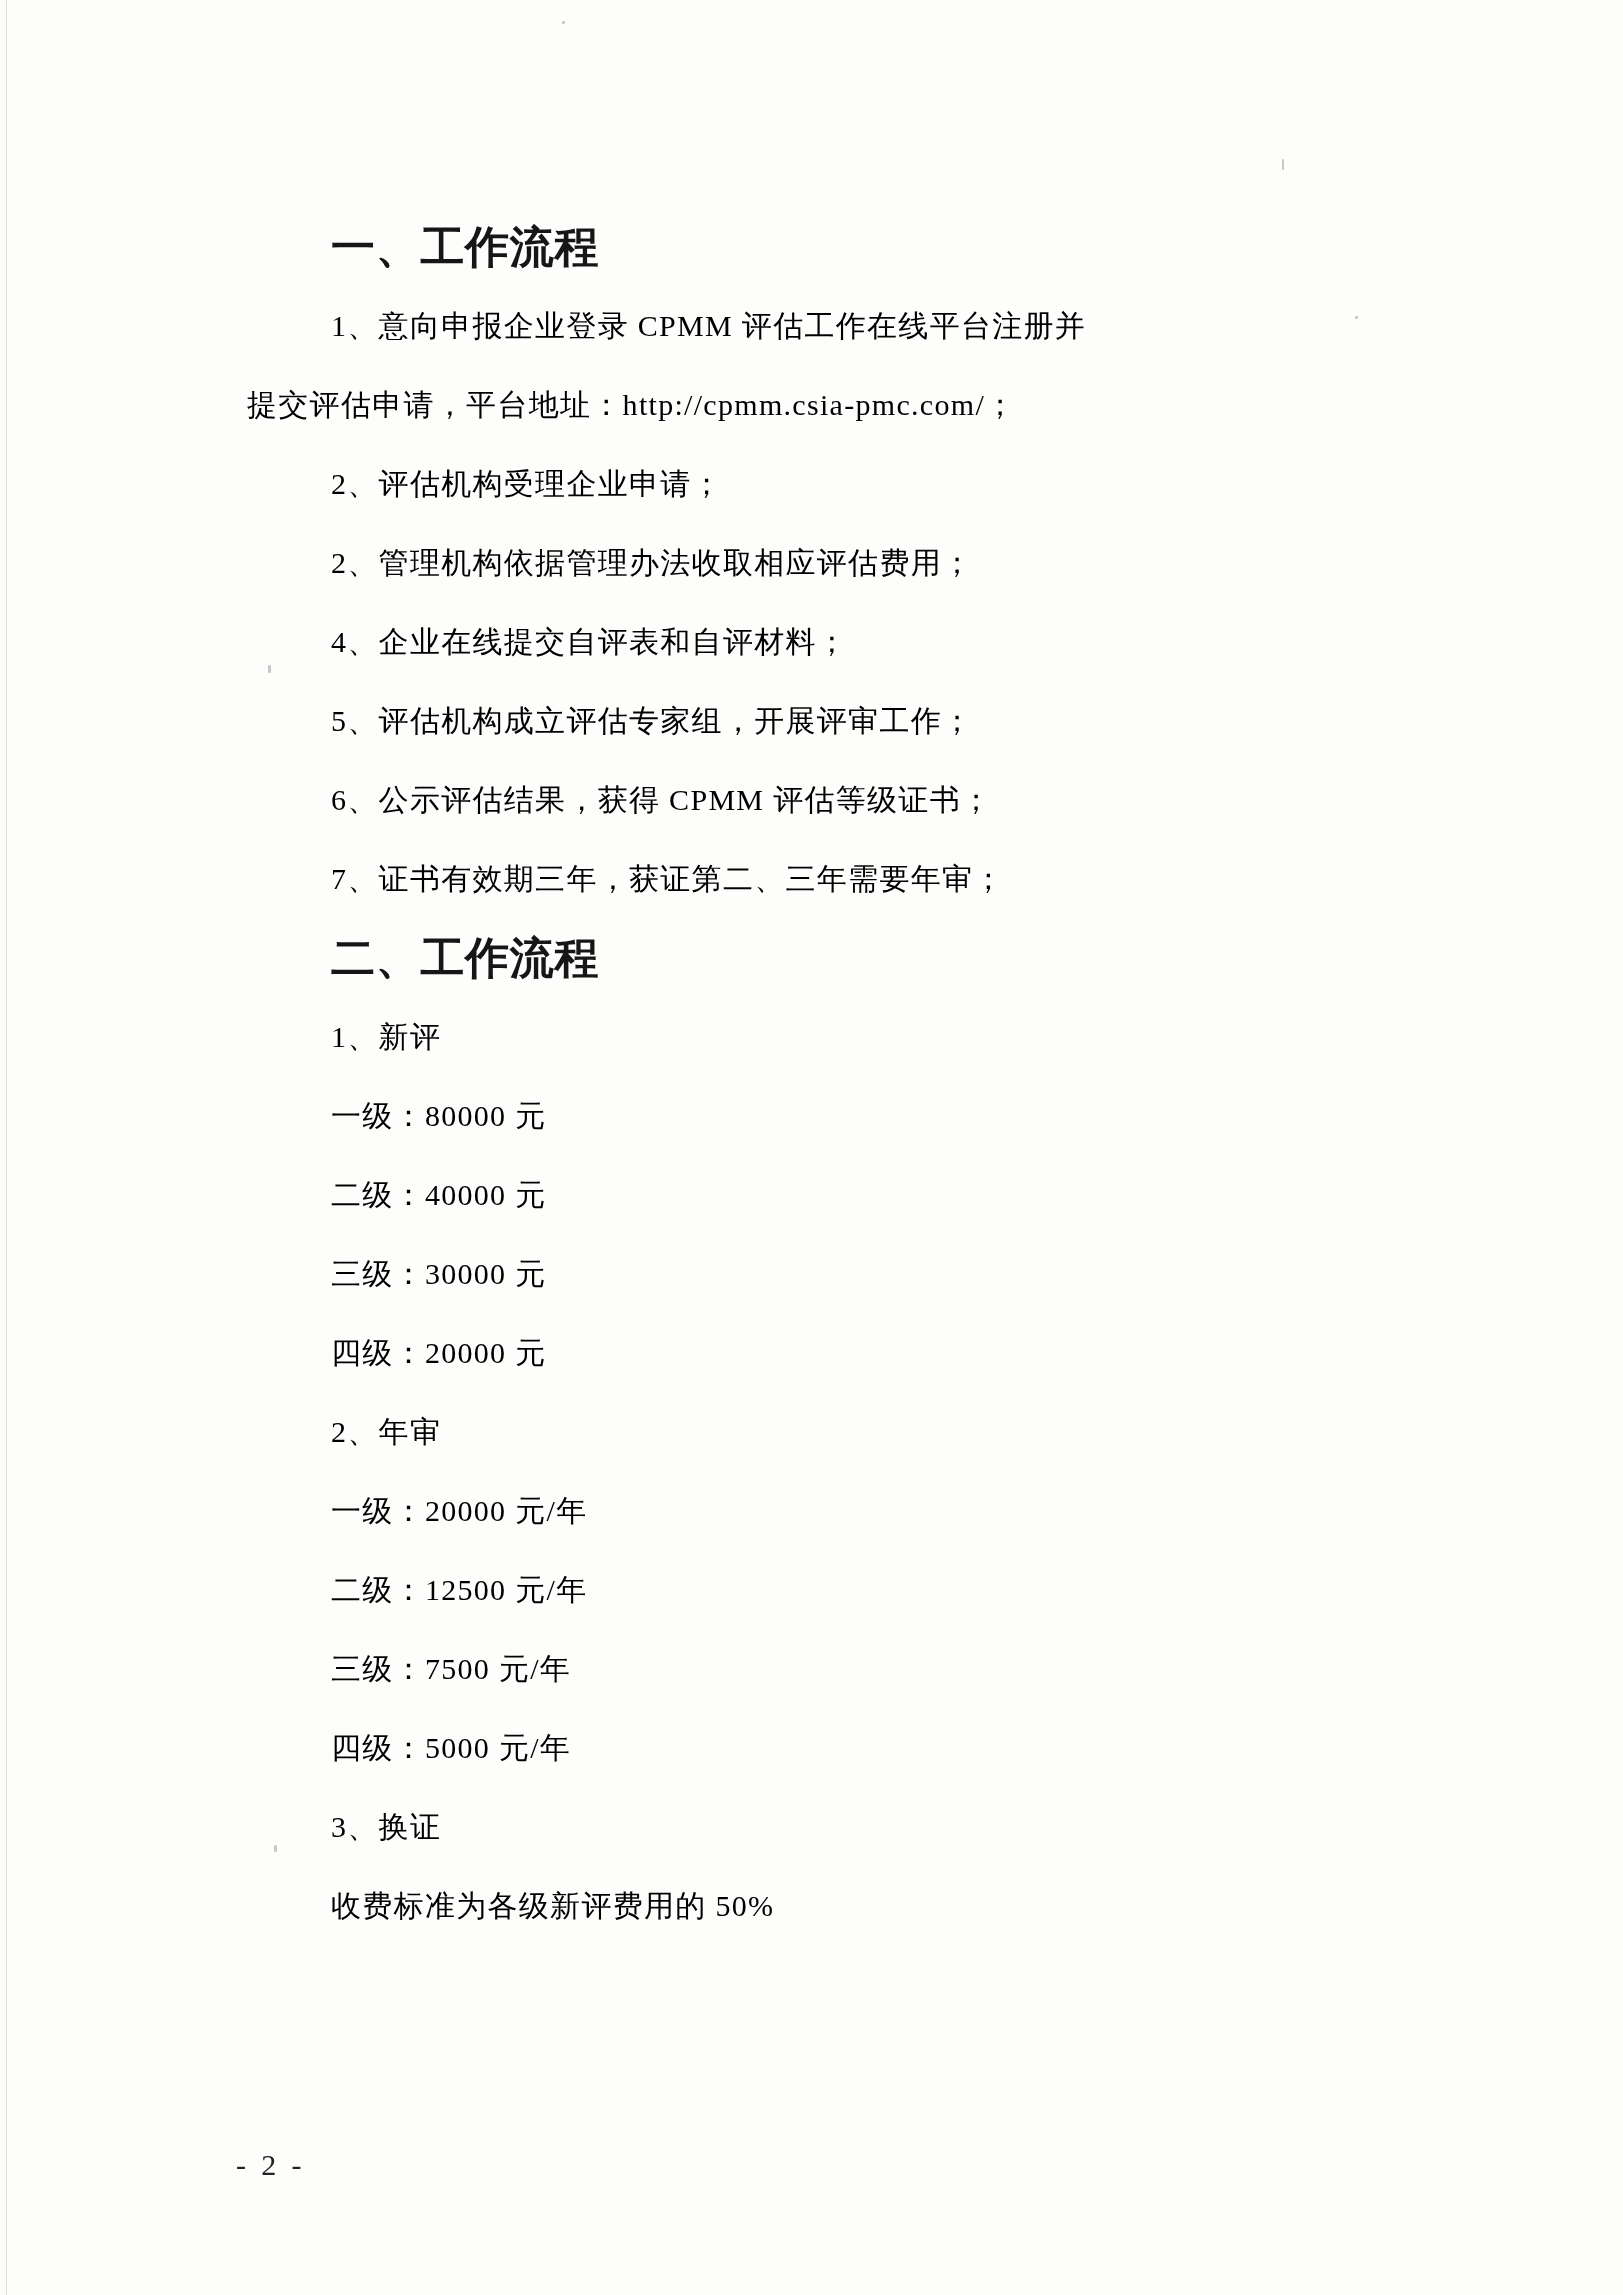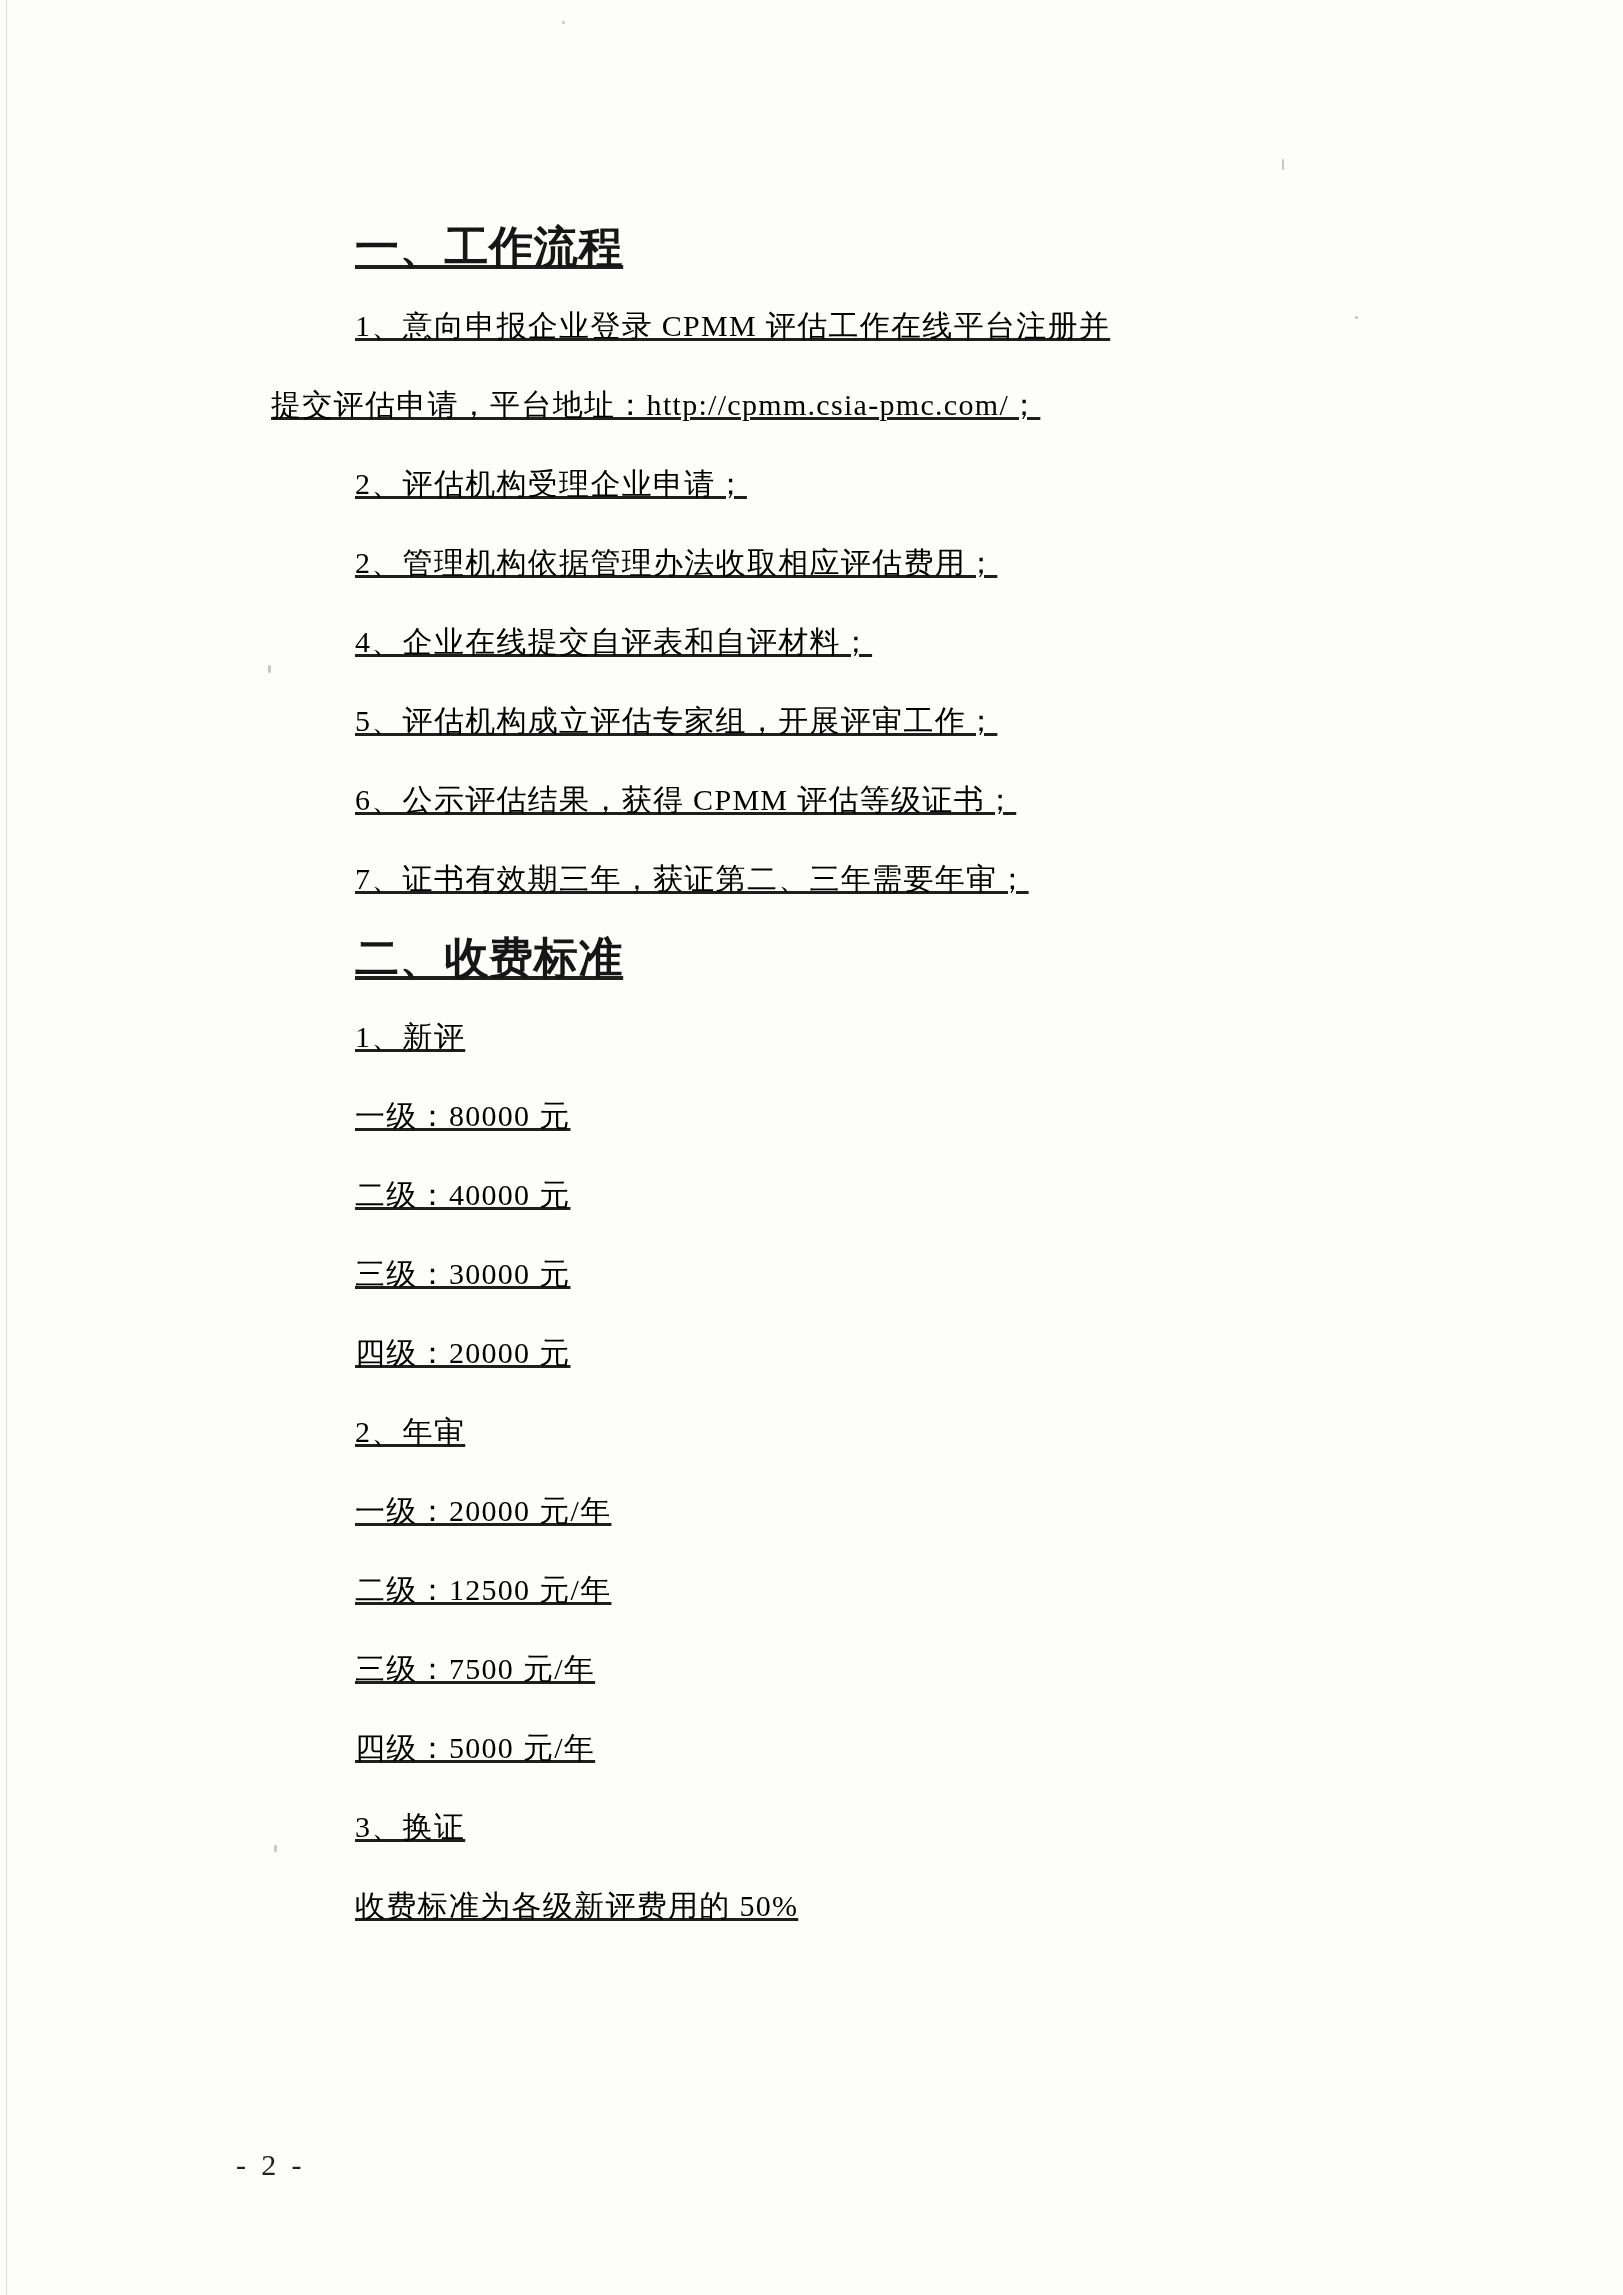--- a/index.html
+++ b/index.html
@@ -33,24 +33,23 @@
     opacity: .55;
   }
   .speck.s1 { left: 1282px; top: 159px; width: 2px;  height: 10.5px; }
   .speck.s2 { left: 562px;  top: 21px;  width: 3.3px;  height: 3.3px;  }
   .speck.s3 { left: 268px;  top: 665px;width: 2.6px;  height: 7.9px; }
   .speck.s4 { left: 274px;  top: 1845px;width: 2.6px;  height: 6.5px; }
   .speck.s5 { left: 1355px; top: 316px; width: 2.6px;  height: 2.6px;  }
 
   .content {
     position: absolute;
-    left: 271px;
+    left: 247px;
     right: 252px;
     top: 207px;
-    text-decoration: underline;
   }
   .line {
     height: 79px;
     line-height: 79px;
     white-space: nowrap;
   }
   .b {
     font-size: 30px;
     letter-spacing: 1.3px;
     color: #000000;
@@ -92,21 +91,21 @@
 
     <div class="line b ind">1、意向申报企业登录 CPMM 评估工作在线平台注册并</div>
     <div class="line b">提交评估申请，平台地址：http://cpmm.csia-pmc.com/；</div>
     <div class="line b ind">2、评估机构受理企业申请；</div>
     <div class="line b ind">2、管理机构依据管理办法收取相应评估费用；</div>
     <div class="line b ind">4、企业在线提交自评表和自评材料；</div>
     <div class="line b ind">5、评估机构成立评估专家组，开展评审工作；</div>
     <div class="line b ind">6、公示评估结果，获得 CPMM 评估等级证书；</div>
     <div class="line b ind">7、证书有效期三年，获证第二、三年需要年审；</div>
 
-    <div class="line h ind">二、收费标准</div>
+    <div class="line h ind">二、工作流程</div>
 
     <div class="line b ind">1、新评</div>
     <div class="line b ind">一级：80000 元</div>
     <div class="line b ind">二级：40000 元</div>
     <div class="line b ind">三级：30000 元</div>
     <div class="line b ind">四级：20000 元</div>
     <div class="line b ind">2、年审</div>
     <div class="line b ind">一级：20000 元/年</div>
     <div class="line b ind">二级：12500 元/年</div>
     <div class="line b ind">三级：7500 元/年</div>

